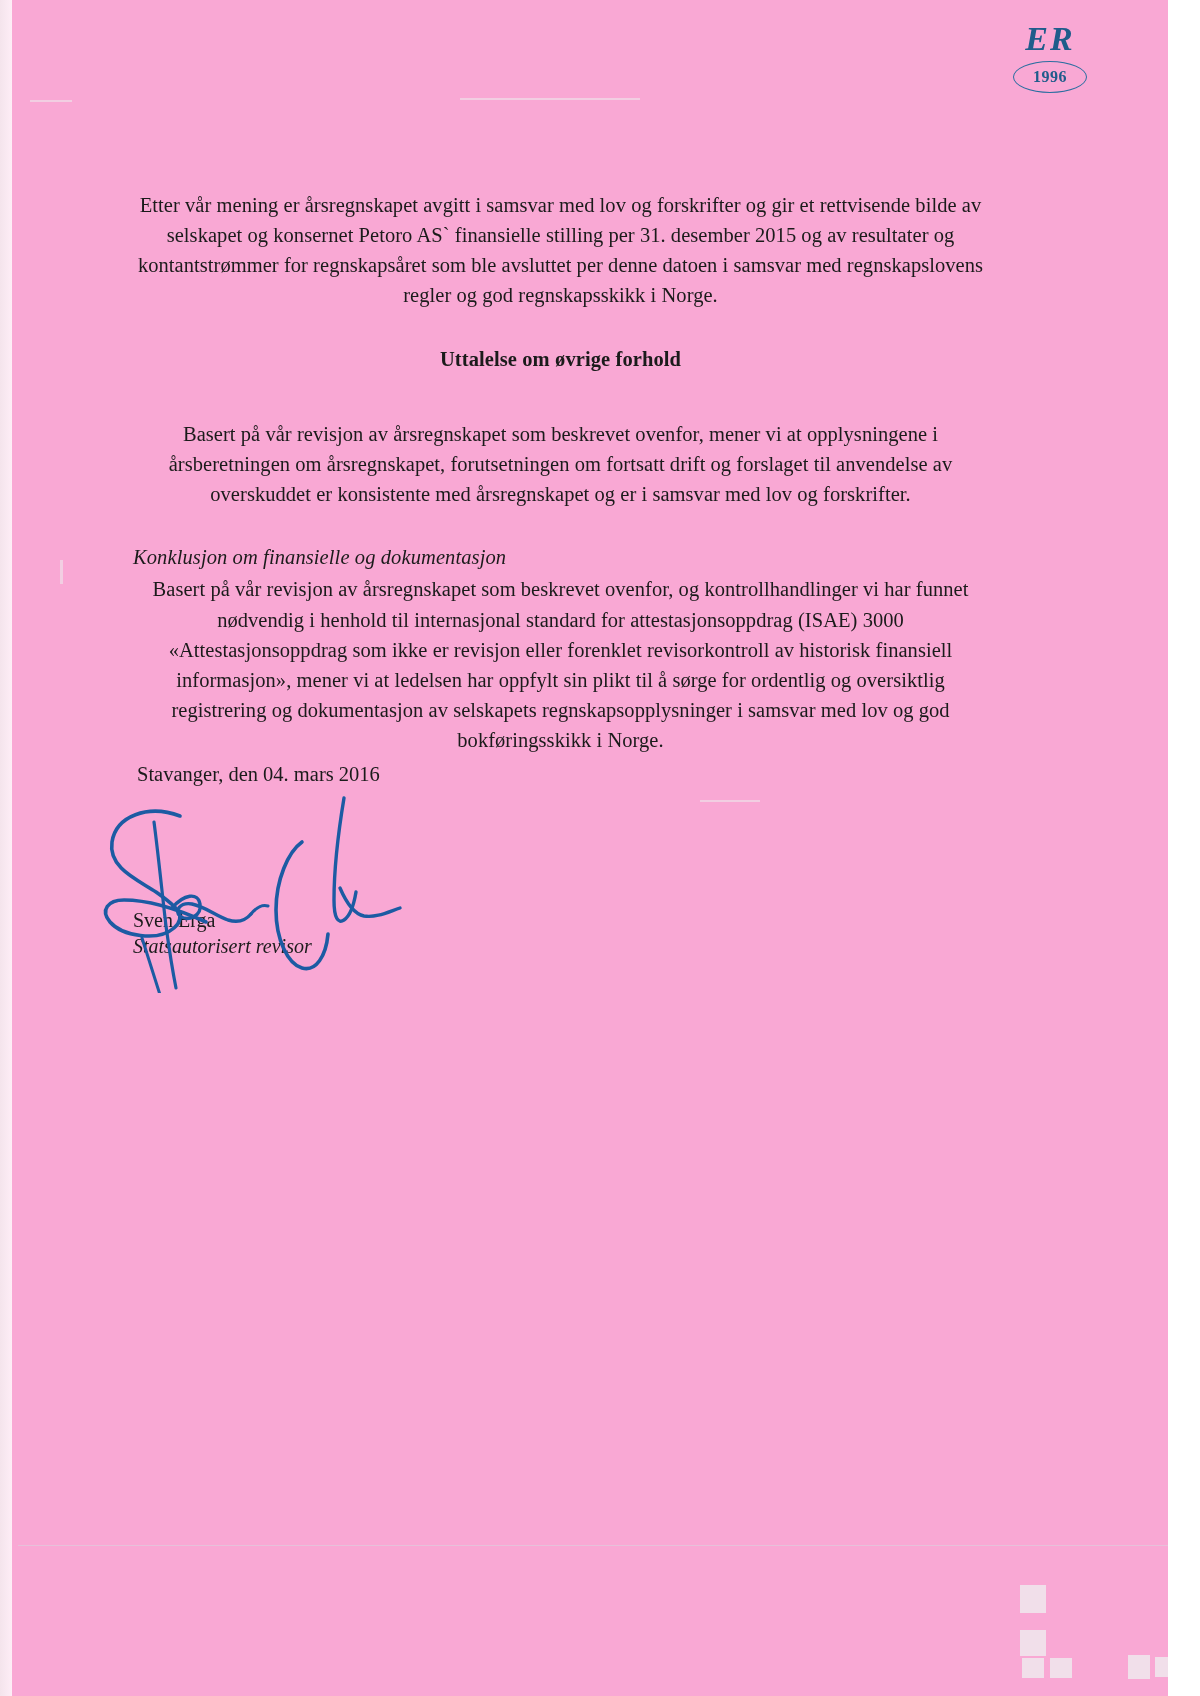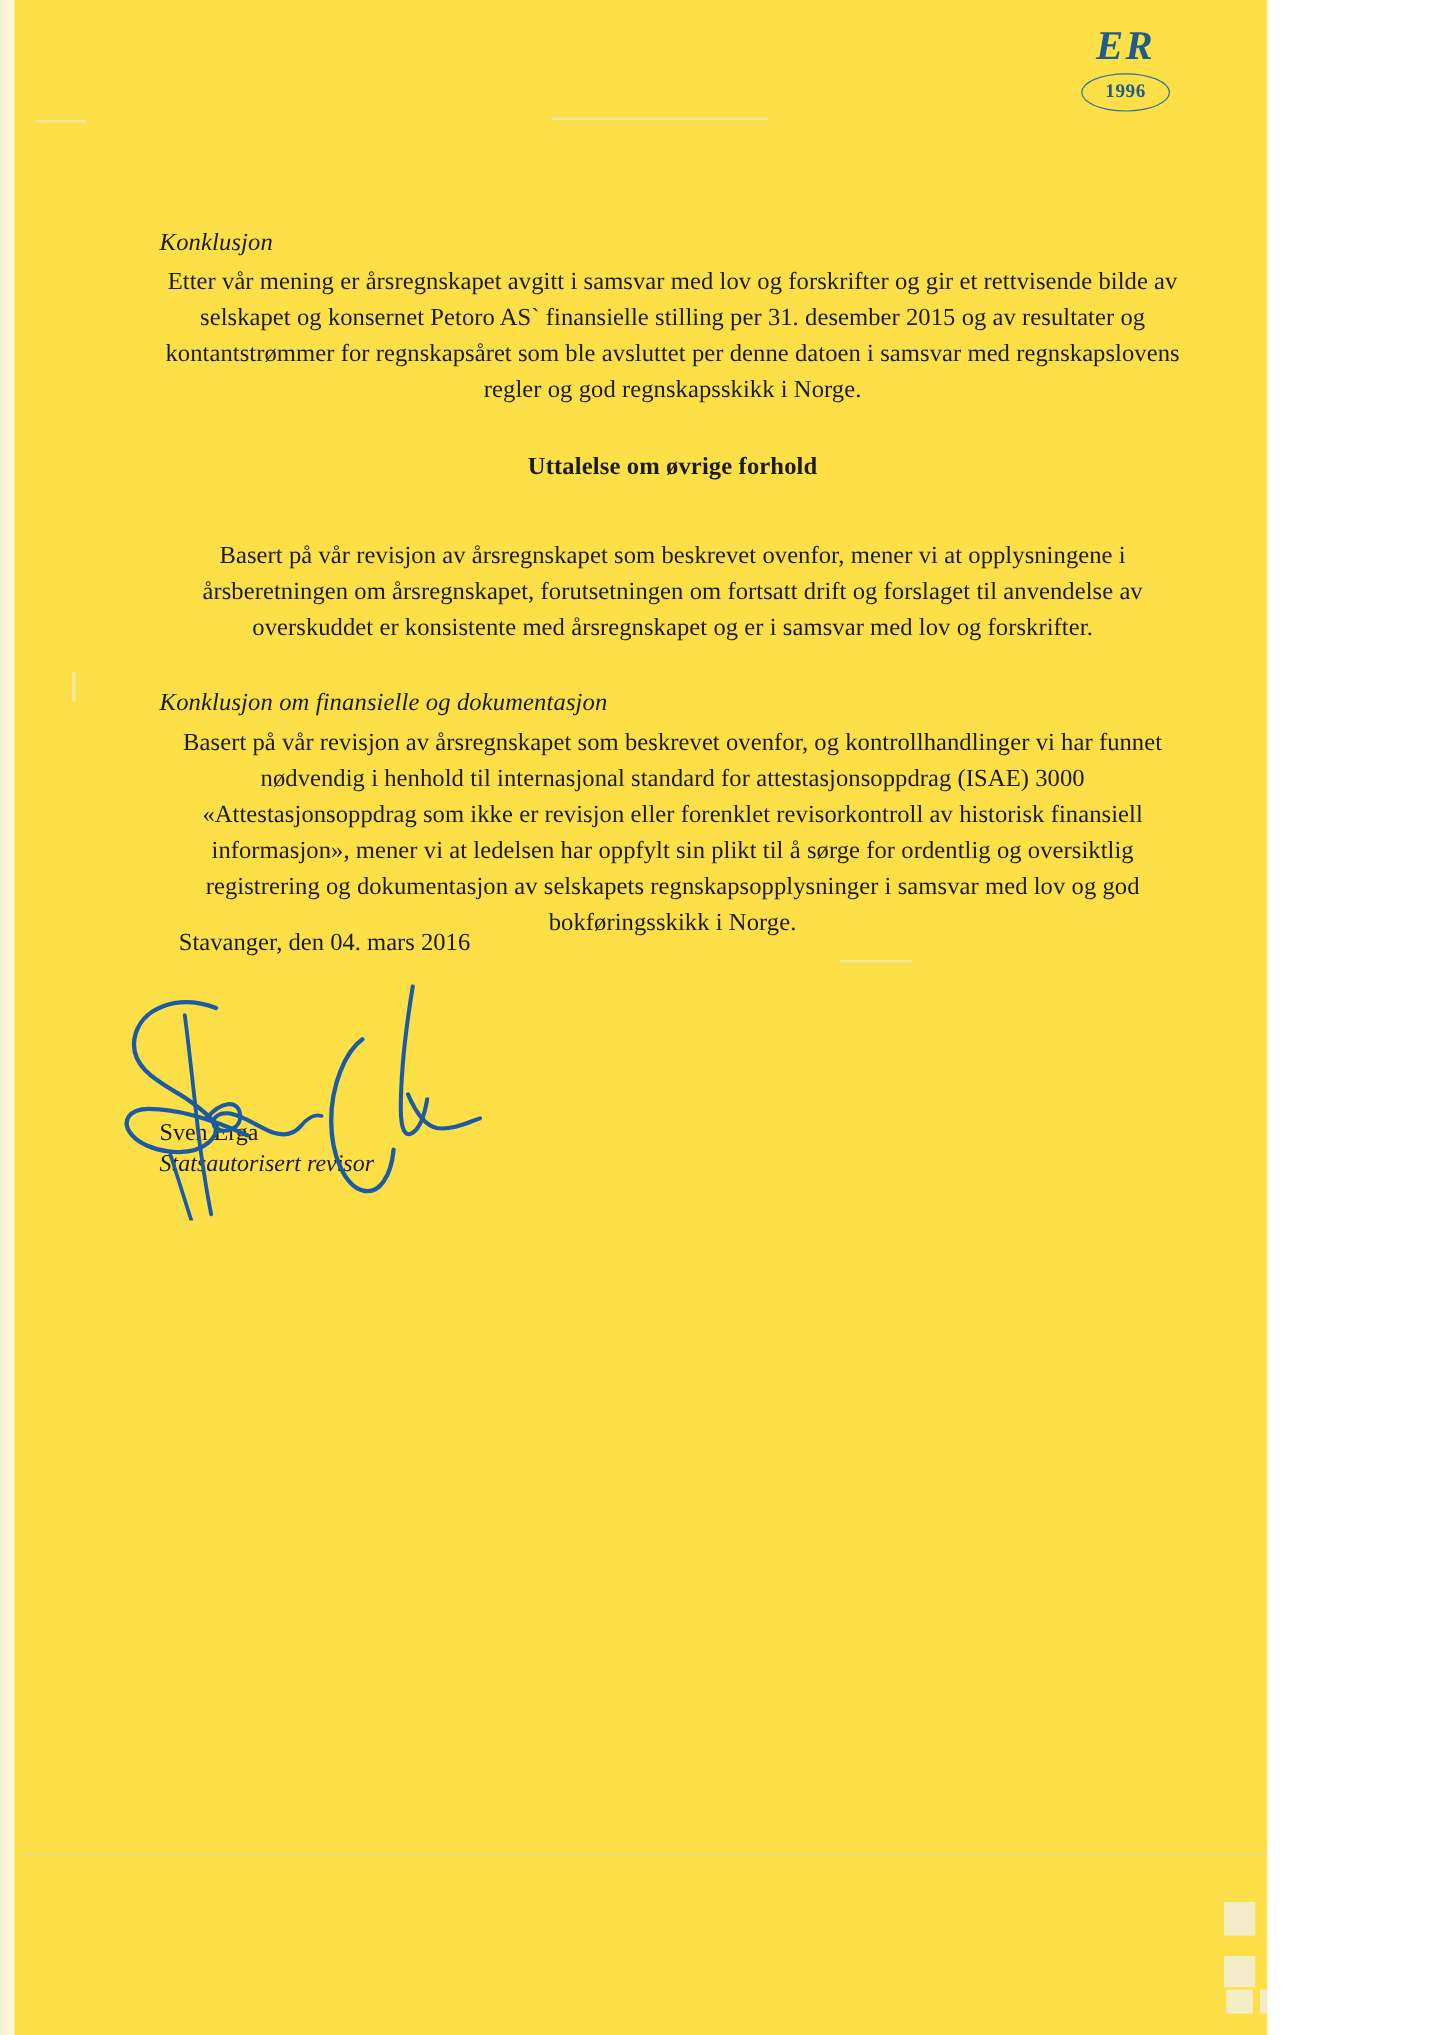--- a/index.html
+++ b/index.html
@@ -5,24 +5,25 @@
   html, body {
     margin: 0;
     padding: 0;
     background: #ffffff;
   }
   body {
     font-family: "Liberation Serif", serif;
   }
   .page {
     position: relative;
-    width: 1056px;
+    width: 1152px;
     height: 1696px;
-    background: #fde047;
+    background: #f9a8d4;
     overflow: hidden;
+    padding-left: 16px;
   }
 
   
   .scan-edge-left {
     position: absolute;
     left: 0; top: 0;
     width: 12px; height: 1696px;
     background: linear-gradient(to right, #f3f3f2, #ffffff);
     opacity: .8;
   }
@@ -128,21 +129,21 @@
   .signature-block {
     position: absolute;
     left: 133px;
     top: 757px;
     width: 520px;
   }
   .sig-place {
     font-size: 20.5px;
     line-height: 1.3;
     color: #1b1b1b;
-    margin: 16px;
+    margin: 4px;
   }
   .sig-draw {
     position: relative;
     height: 120px;
     margin-top: -4px;
     margin-left: -45px;
   }
   .sig-draw svg { display: block; }
   .sig-name {
     font-size: 20px;
@@ -180,21 +181,20 @@
     <div class="logo-mark">ER</div>
     <div class="logo-year-wrap">
       <span class="logo-year-ellipse"></span>
       <span class="logo-year">1996</span>
     </div>
   </div>
 
   <div class="doc">
 
     <div class="sec">
-      <div class="heading-italic">Konklusjon</div>
       <p class="body">Etter vår mening er årsregnskapet avgitt i samsvar med lov og forskrifter og gir et rettvisende bilde av selskapet og konsernet Petoro AS` finansielle stilling per 31. desember 2015 og av resultater og kontantstrømmer for regnskapsåret som ble avsluttet per denne datoen i samsvar med regnskapslovens regler og god regnskapsskikk i Norge.</p>
     </div>
 
     <div class="gap-md"></div>
 
     <div class="sec">
       <div class="heading-bold">Uttalelse om øvrige forhold</div>
     </div>
 
     <div class="gap-lg"></div>

